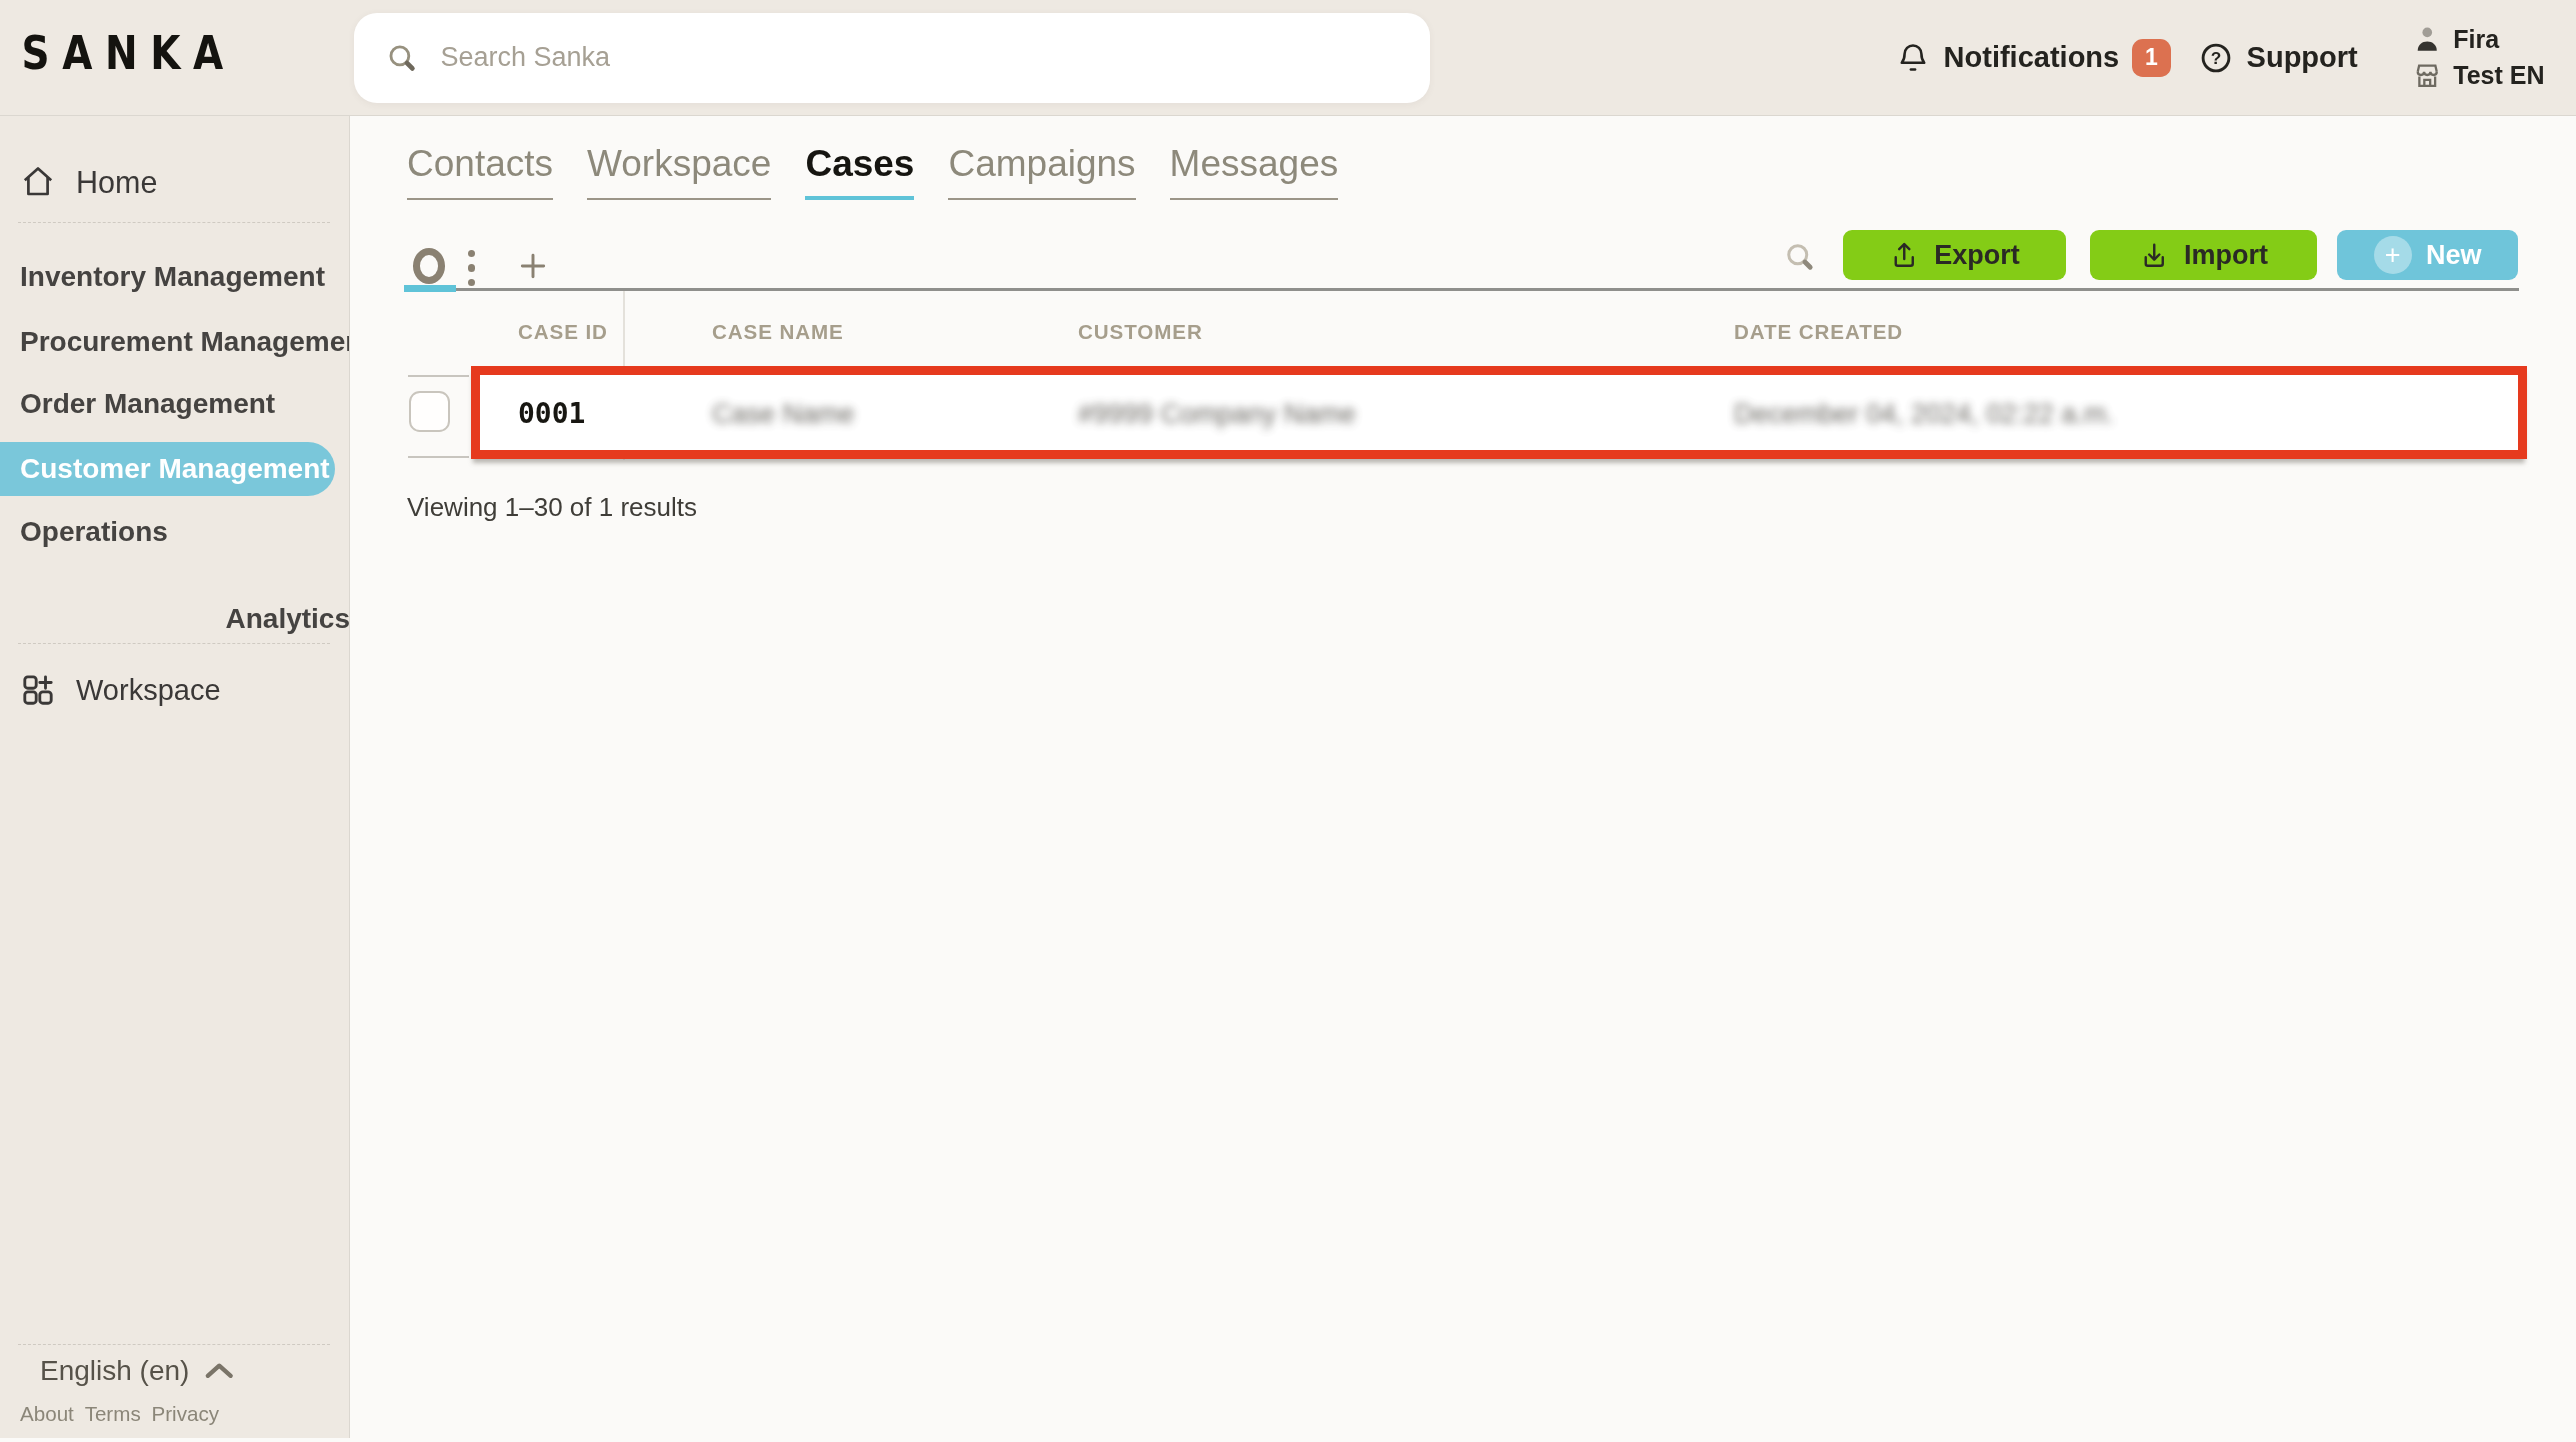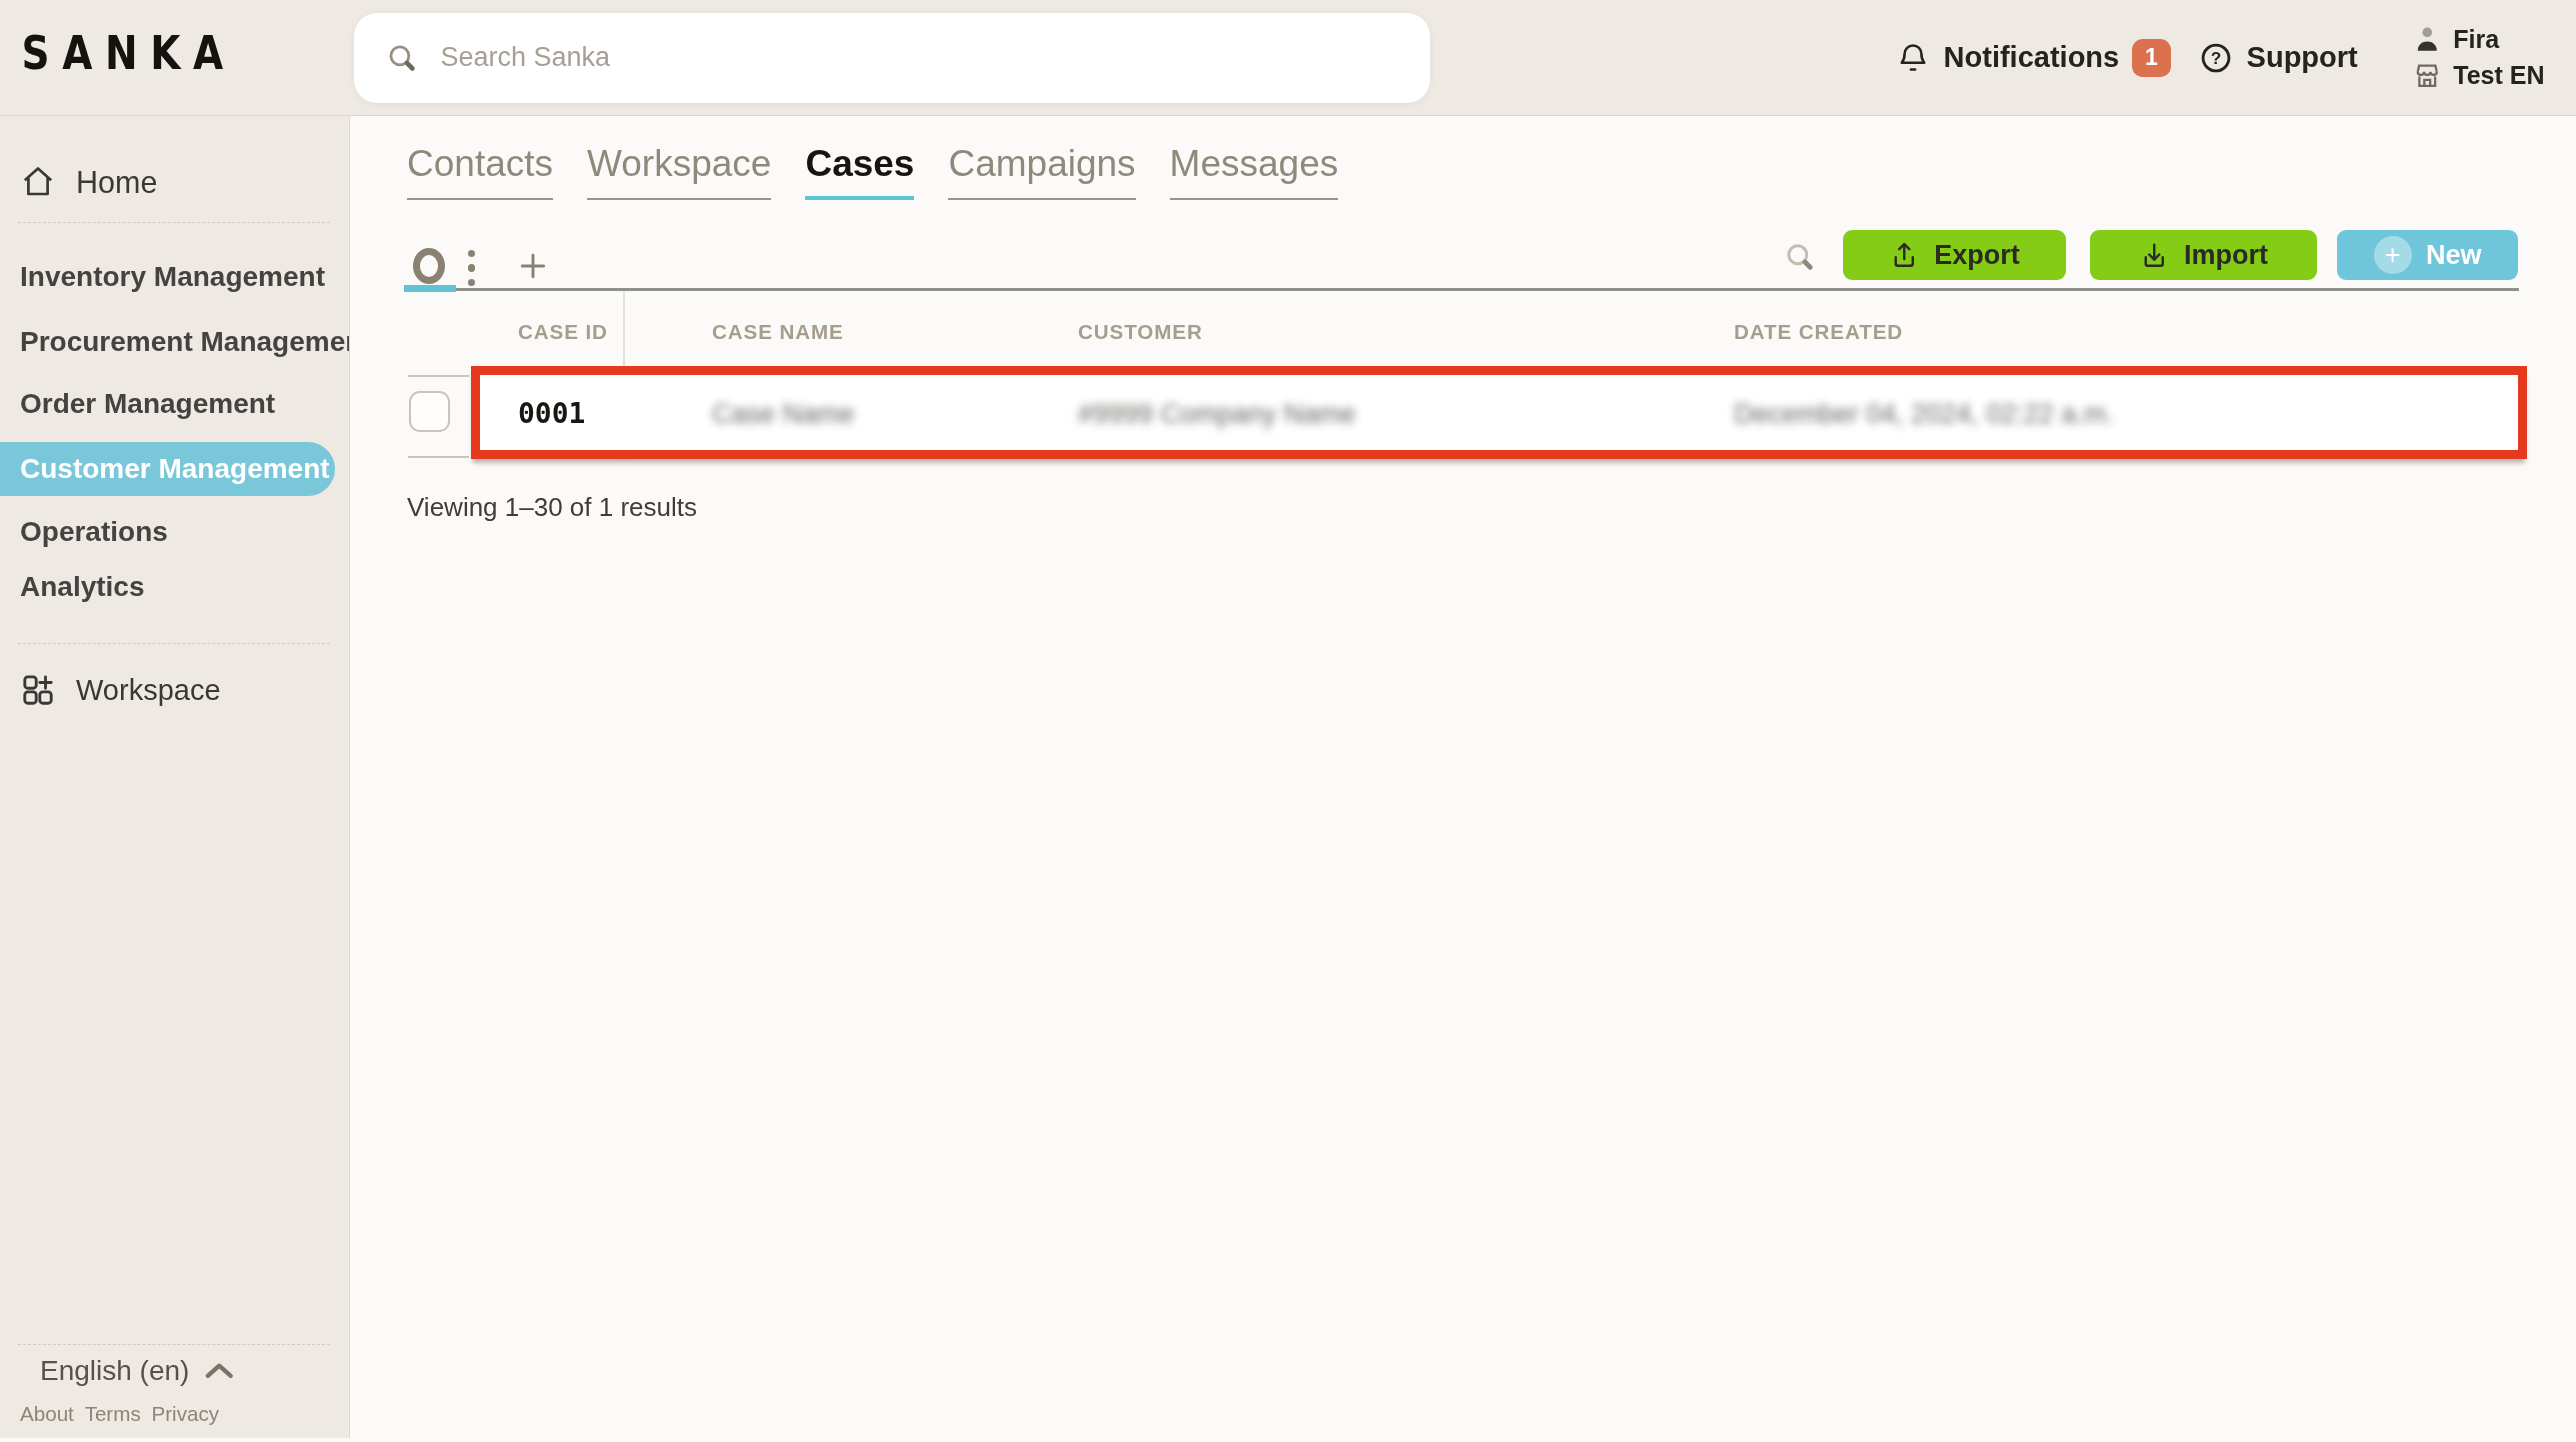--- a/index.html
+++ b/index.html
@@ -153,21 +153,21 @@
     </div>
     <div class="nav-item" style="top:265px;">
       <span>Order Management</span>
     </div>
     <div class="nav-item active" style="top:327px;">
       <span>Customer Management</span>
     </div>
     <div class="nav-item" style="top:393px;">
       <span>Operations</span>
     </div>
-    <div class="nav-item" style="top:448px;">
+    <div class="nav-item" style="top:480px;justify-content:flex-end;">
       <span>Analytics</span>
     </div>
 
     <div class="dashed" style="top:528px;"></div>
 
     <div class="side-row" style="top:551px;height:48px;">
       <span>
         <svg width="36" height="36" viewBox="0 0 24 24" fill="none" stroke="#3A3837" stroke-width="1.9">
           <rect x="3.2" y="3.2" width="7.6" height="7.6" rx="2"></rect>
           <rect x="3.2" y="13.2" width="7.6" height="7.6" rx="2"></rect>

